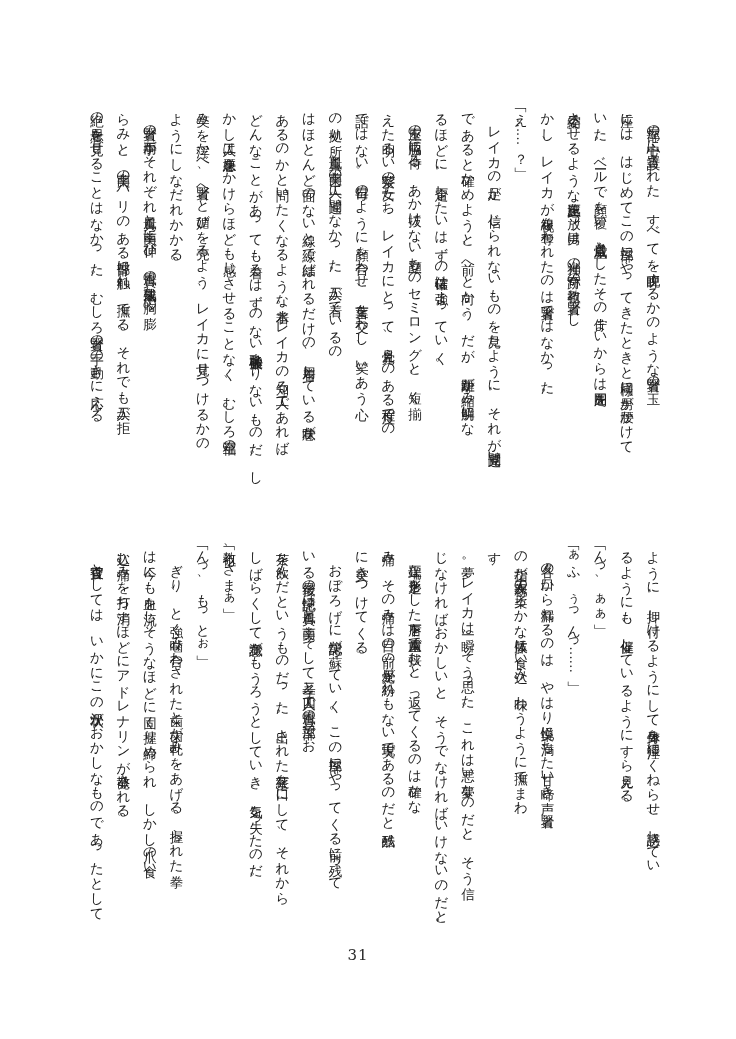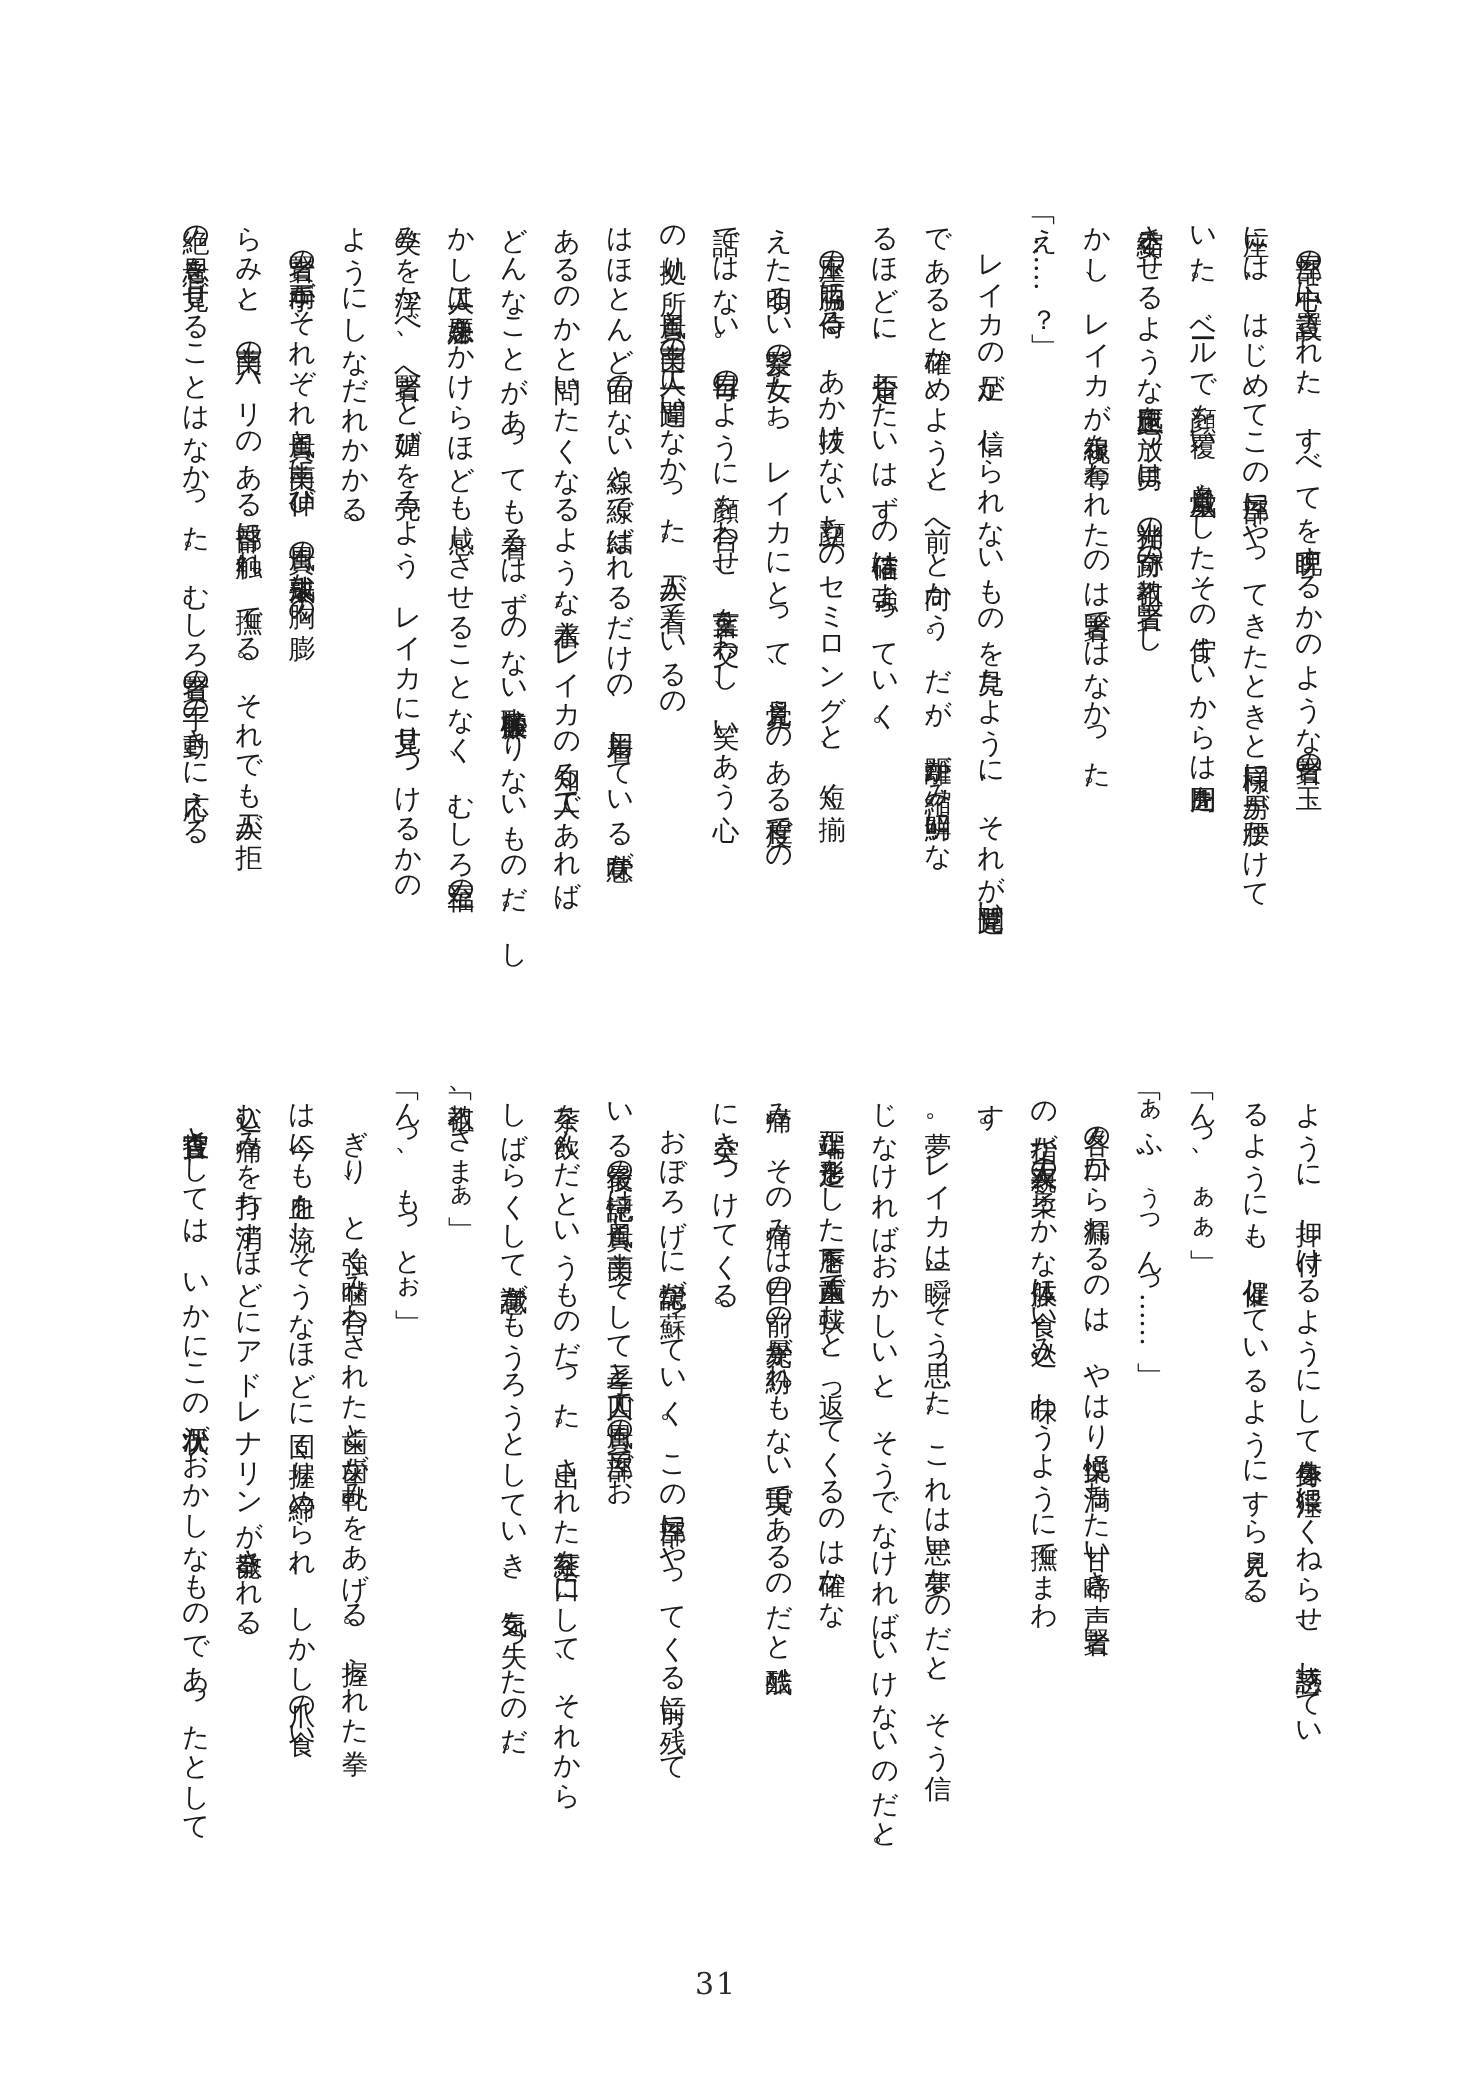--- a/index.html
+++ b/index.html
@@ -39,21 +39,20 @@
   }
   .page-number {
     position: absolute;
     top: 946px;
     left: 0;
     width: 716px;
     text-align: center;
     font-size: 15px;
     letter-spacing: 1px;
     color: #2a2a2a;
-    margin-top: 37px;
   }
 </style>
 </head>
 <body>
 
 <div class="page">
   <div class="text-block block-top">
       <div class="text-line">　部屋の中心に設置された、すべてを睥睨するかのような賢者の玉</div>
       <div class="text-line">座には、はじめてこの部屋にやってきたときと同様に男が腰かけて</div>
       <div class="text-line">いた。ベールで顔を覆い、威風堂々としたその佇まいからは周囲を</div>

